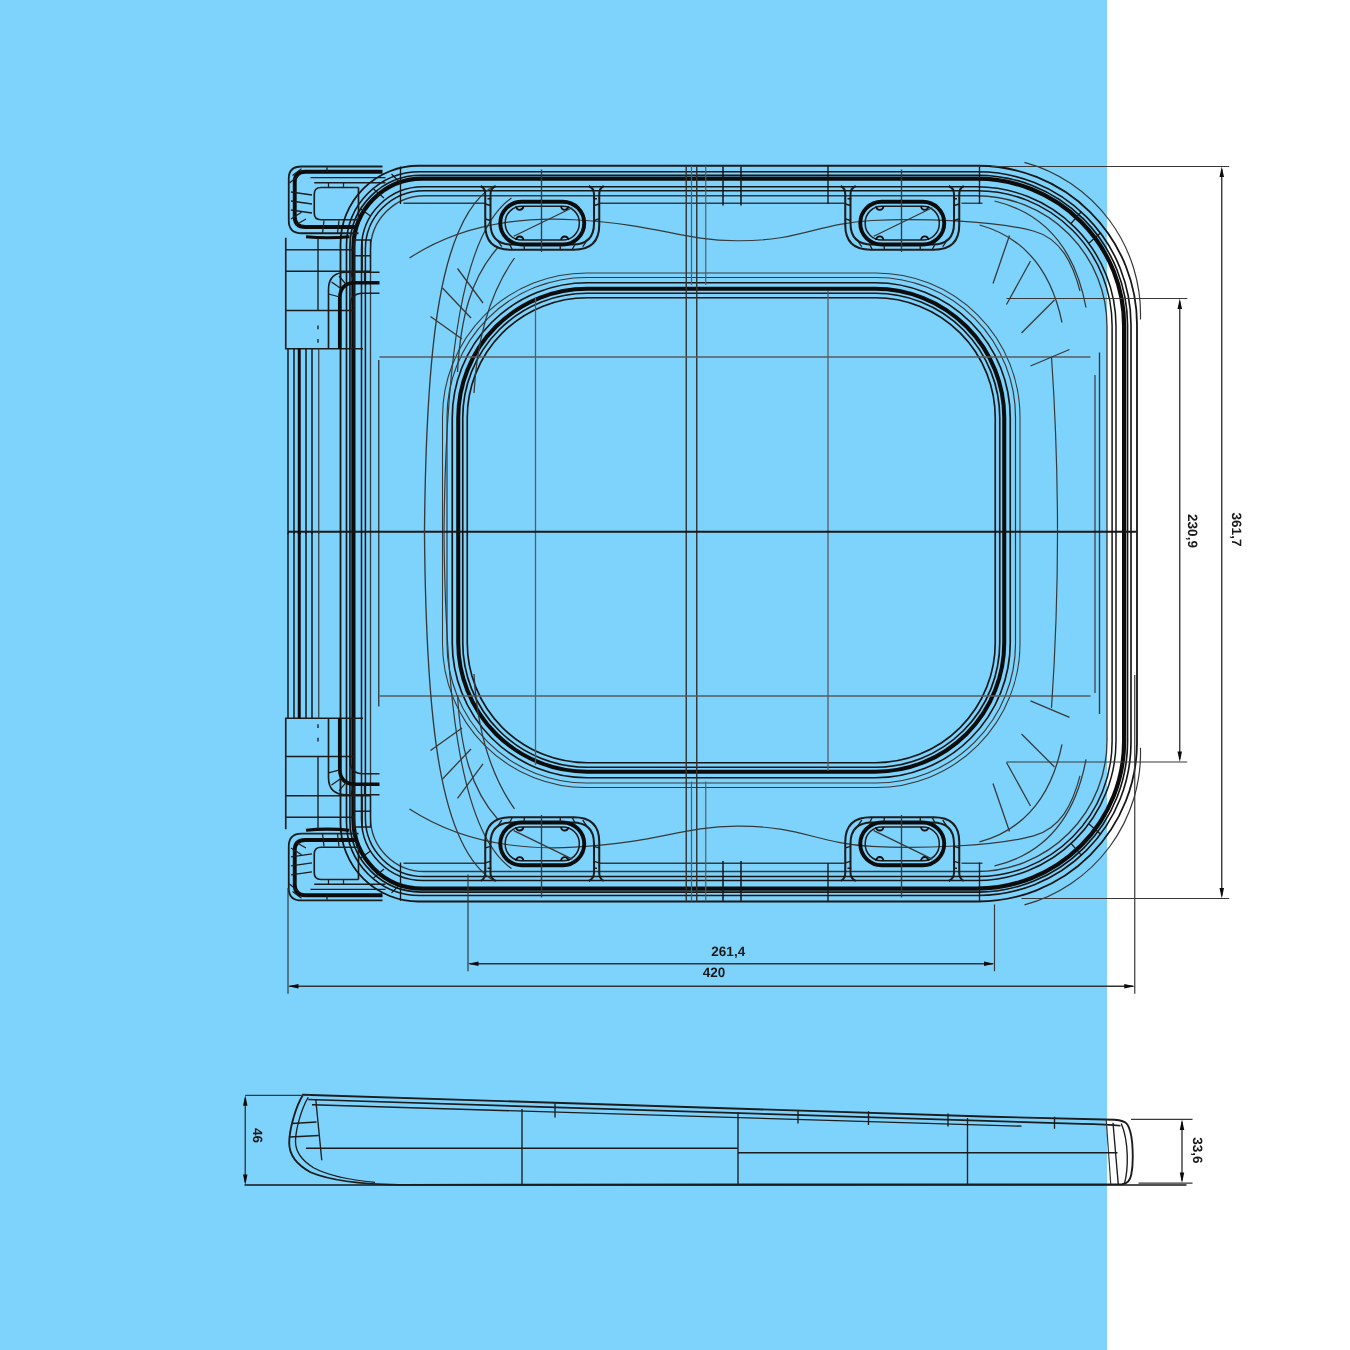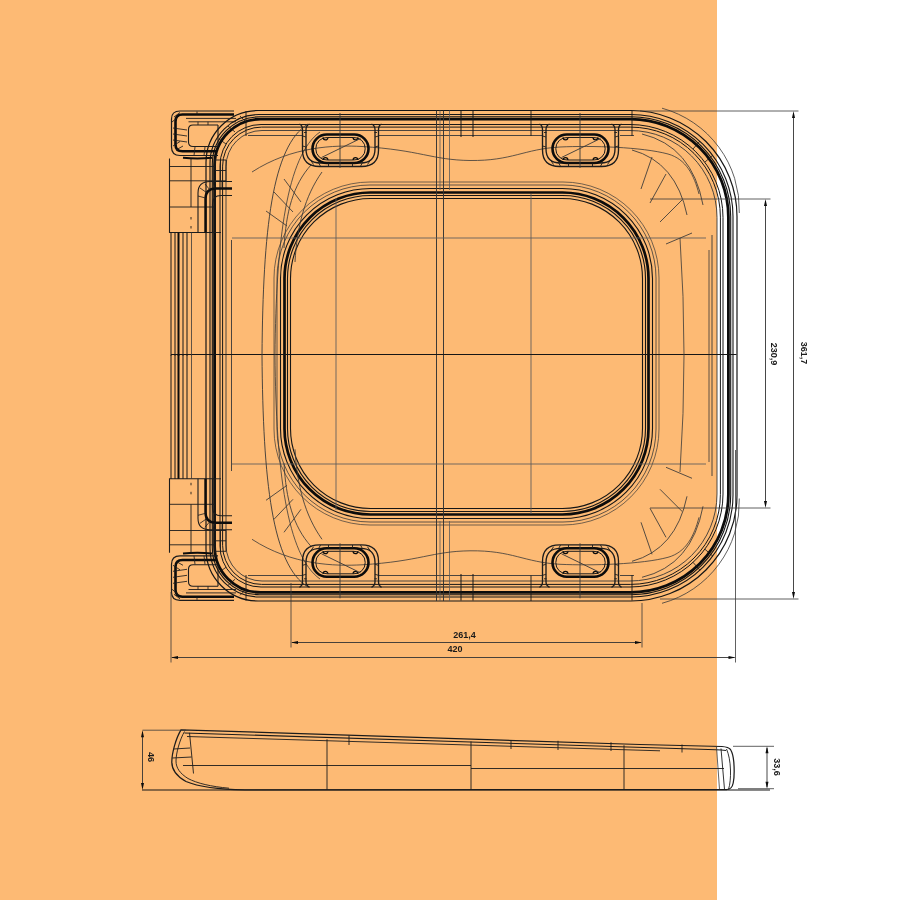--- a/index.html
+++ b/index.html
@@ -1,16 +1,16 @@
 <!DOCTYPE html>
 <html><head>
 <meta charset="utf-8">
 <style>
   html,body { margin:0; padding:0; background:#ffffff; }
-  #page { width:717px; height:900px; position:relative; background:#fdba74; }
+  #page { width:717px; height:900px; position:relative; background:#7dd3fc;padding-left:21px; }
 </style>
 </head>
 <body>
 
 <div id="page">
 <svg width="900" height="900" viewBox="0 0 900 900">
 
 <g>
         <path d="M 258.0,110.5 H 631.0 A 106.0 106.0 0 0 1 737.0,216.5 V 495.0 A 106.0 106.0 0 0 1 631.0,601.0 H 258.0 A 52.0 52.0 0 0 1 206.0,549.0 V 162.5 A 52.0 52.0 0 0 1 258.0,110.5 Z" fill="none" stroke="#161616" stroke-width="1.2"></path>
         <path d="M 259.0,114.5 H 631.0 A 102.0 102.0 0 0 1 733.0,216.5 V 495.0 A 102.0 102.0 0 0 1 631.0,597.0 H 259.0 A 49.0 49.0 0 0 1 210.0,548.0 V 163.5 A 49.0 49.0 0 0 1 259.0,114.5 Z" fill="none" stroke="#161616" stroke-width="1.1"></path>

